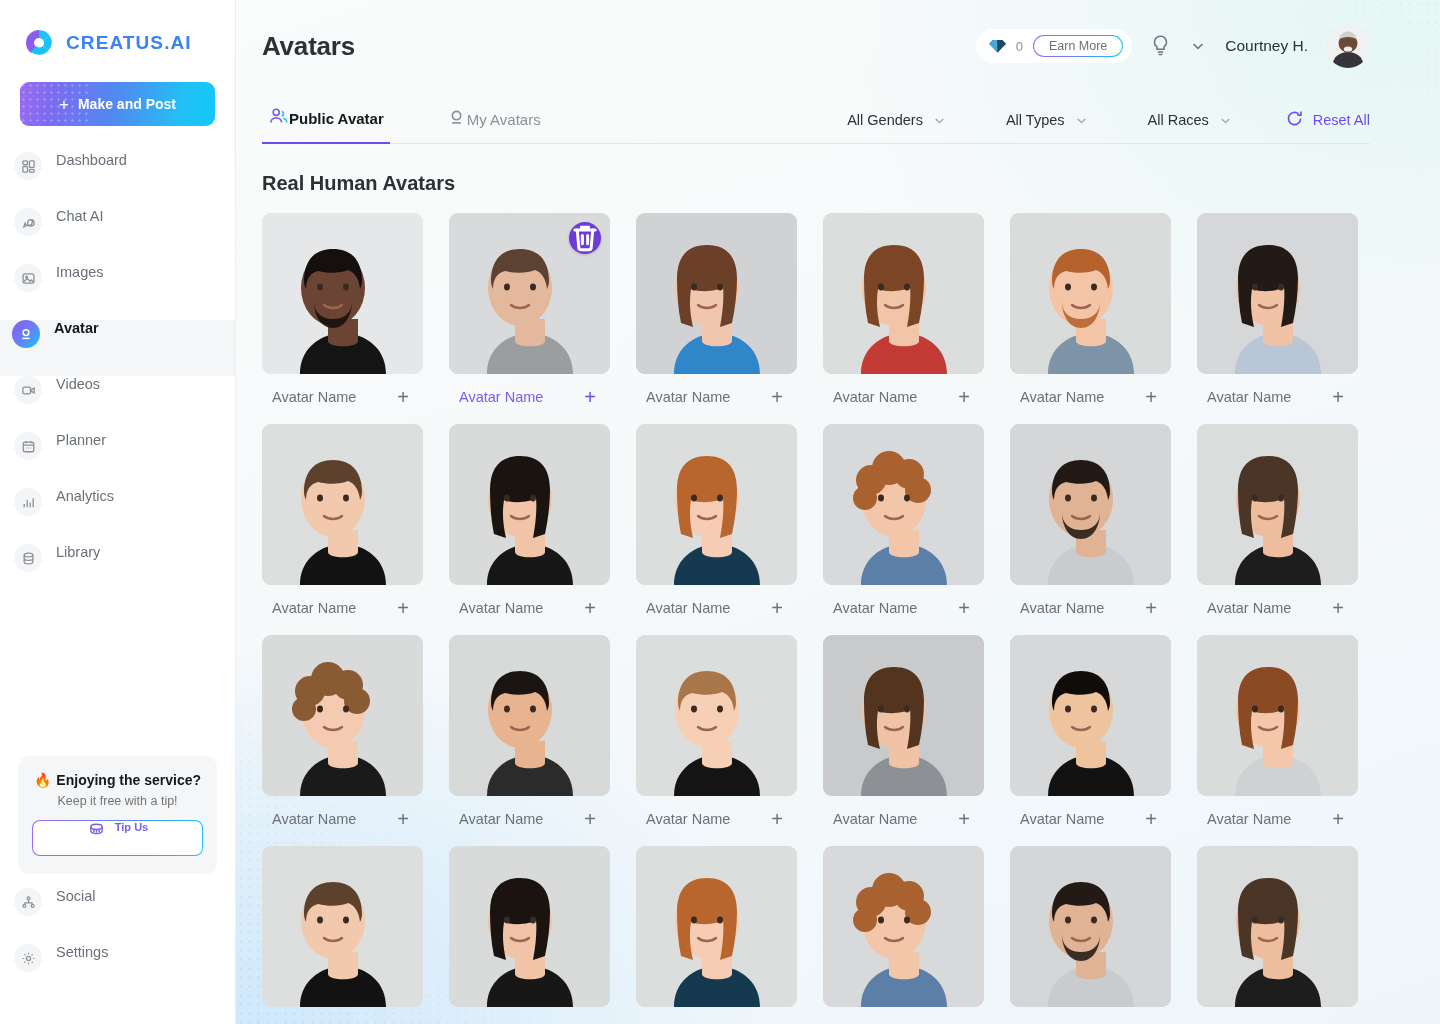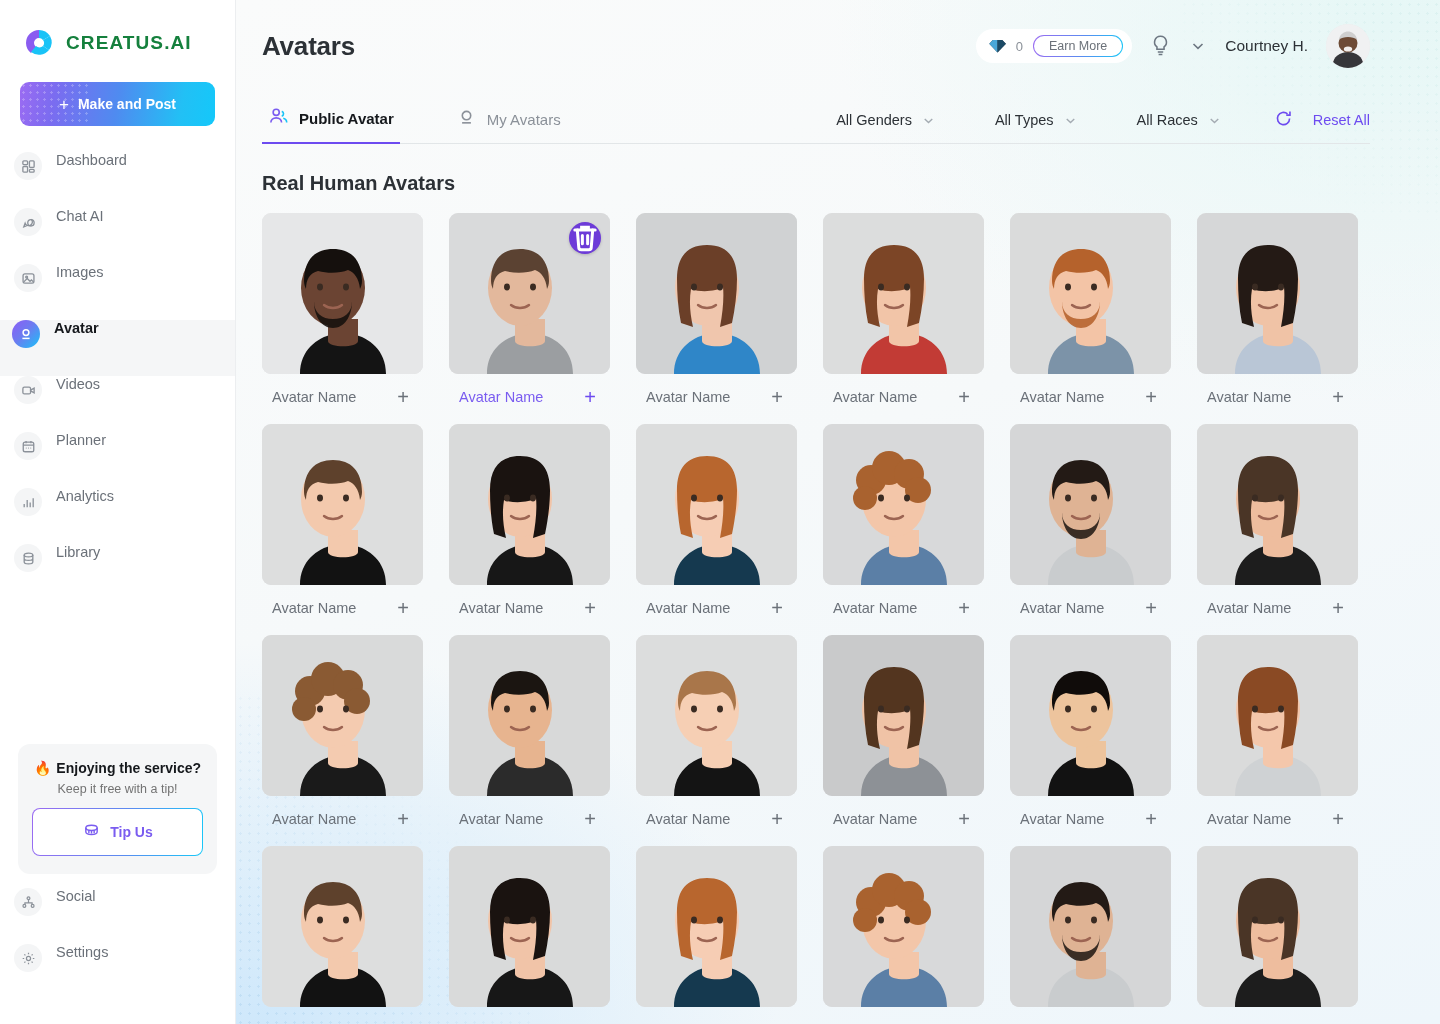--- a/index.html
+++ b/index.html
@@ -15,21 +15,21 @@
   .sidebar {
     width: 236px; height: 1024px; flex: 0 0 236px;
     background: #ffffff;
     border-right: 1px solid #eceef0;
     position: relative;
     display: flex; flex-direction: column;
   }
   .brand { display: flex; align-items: center; gap: 10px; padding: 26px 0 0 22px; }
   .brand-logo { width: 34px; height: 34px; flex: 0 0 34px; position: relative; }
   .brand-name {
-    font-size: 19px; font-weight: 700; letter-spacing: 1.1px; color: #15803d; text-align: right;
+    font-size: 19px; font-weight: 700; letter-spacing: 1.1px; color: #3b82f6; text-align: right;
   }
   .make-post {
     margin: 22px 20px 0 20px; height: 44px; border-radius: 9px;
     background: linear-gradient(100deg,#9b6bf2 0%,#7b6cf0 18%,#4f8bf0 50%,#22c0f5 82%,#14c8fa 100%);
     display: flex; align-items: center; justify-content: center; gap: 9px;
     color:#fff; font-size:14px; font-weight:700; position: relative; overflow:hidden;
     cursor: pointer;
   }
   .make-post::before {
     content:""; position:absolute; left:0; top:0; bottom:0; width:72px;
@@ -57,23 +57,23 @@
   .nav-label { font-size: 14.5px; color:#6b7179; }
   .nav-item.active .nav-label { color:#15181c; font-weight:700; }
 
   .tip-card {
     margin: auto 18px 0 18px; background:#f5f6f7; border-radius: 12px;
     padding: 16px 14px 18px 14px; text-align:center;
   }
   .tip-title { font-size:14px; font-weight:700; color:#15181c; display:flex; align-items:center; justify-content:center; gap:5px;}
   .tip-sub { font-size:12.5px; color:#737373; margin-top:6px; }
   .tip-btn {
-    margin-top:12px; height:48px; border-radius:8px; background:#fff;
-    display:flex; align-items:center; justify-content:center; gap:9px;
-    font-size:14px; font-weight:700; color:#7a5cf0; cursor:pointer;
+    margin-top:12px; height:36px; border-radius:8px; background:#fff;
+    display:flex; justify-content:center; gap:9px;
+    font-size:11px; font-weight:700; color:#7a5cf0; cursor:pointer;
     border: 1.6px solid transparent;
     background-image: linear-gradient(#fff,#fff), linear-gradient(100deg,#9b6bf2,#5b8bf0 55%,#18c8f8);
     background-origin: border-box; background-clip: padding-box, border-box;
   }
   .bottom-nav { margin-top: 14px; margin-bottom: 24px; }
   .bottom-nav .nav-item { height: 56px; }
 
   
   .main {
     position: relative; flex: 1 1 auto; height:1024px; overflow:hidden;
@@ -120,31 +120,31 @@
   .user-name { font-size:15.5px; color:#2c3136; }
   .user-avatar {
     width:44px; height:44px; border-radius:50%; overflow:hidden; cursor:pointer;
     background:#e7e9ea; position:relative;
   }
 
   .tabsbar {
     position:relative; z-index:2; margin: 6px 70px 0 26px;
     display:flex; align-items:flex-end; border-bottom:1px solid #e2e6e8; height: 46px;
   }
-  .tab { display:flex; align-items:center; gap:10px; padding: 0 6px 11px 6px; cursor:pointer; }
+  .tab { display:flex; align-items:center; gap:0; padding: 0 6px 11px 6px; cursor:pointer; }
   .tab + .tab { margin-left: 50px; }
   .tab-label { font-size:15px; color:#8b9199; }
   .tab.active { border-bottom:2.5px solid #6d4bf0; margin-bottom:-1px; }
   .tab.active .tab-label { color:#15181c; font-weight:600; }
   .filters { margin-left:auto; display:flex; align-items:center; gap: 0; padding-bottom: 12px; }
   .filter { display:flex; align-items:flex-end; gap:9px; cursor:pointer; margin-left: 59px; }
   .filter-label { font-size:14.5px; color:#2c3136; }
   .chev { color:#a4abb2; display:flex; }
   .reset {
-    display:flex; align-items:center; gap:20px; color:#6d4bf0; font-size:14.5px;
+    display:flex; align-items:center; gap:9px; color:#6d4bf0; font-size:14.5px;
     cursor:pointer; margin-left: 52px;
   }
 
   .section-title {
     position:relative; z-index:2; margin: 28px 0 0 26px;
     font-size:20px; font-weight:700; color:#2c3136;
   }
 
   .grid {
     position:relative; z-index:2; margin: 18px 0 0 26px; width: 1130px;

